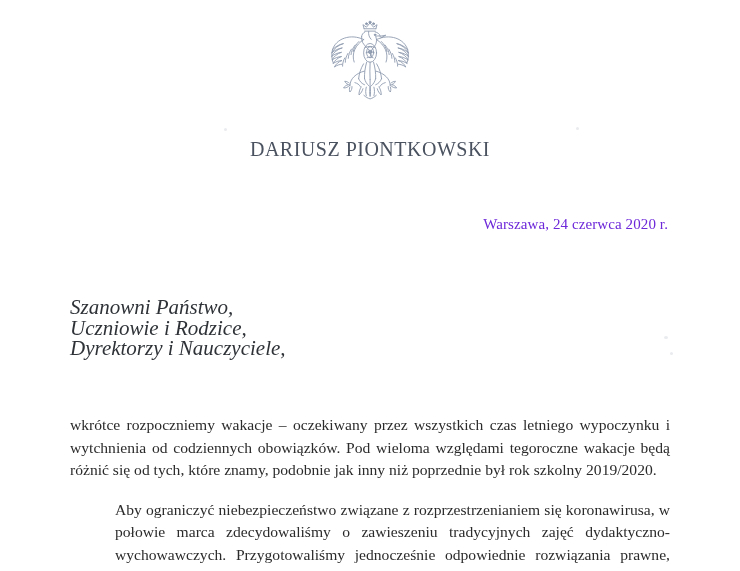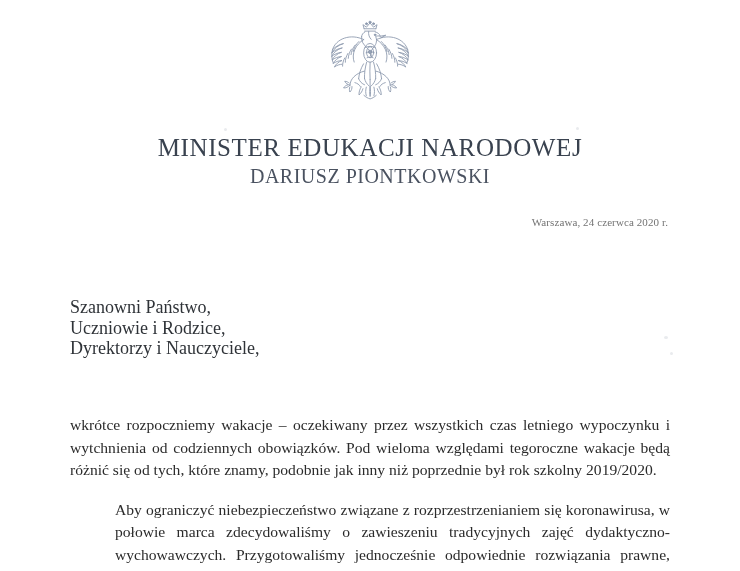--- a/index.html
+++ b/index.html
@@ -60,32 +60,33 @@
     line-height: 1.1;
     margin-top: 4px;
     white-space: nowrap;
   }
 
   
   .date-line {
     position: absolute;
     top: 216px;
     right: 72px;
-    font-size: 11px;
-    color: #737373;
+    font-size: 15px;
+    color: #6d28d9;
     letter-spacing: 0.1px;
     white-space: nowrap;
   }
 
   
   .salutation {
     position: absolute;
     top: 297px;
     left: 70px;
-    font-size: 18px;
+    font-style: italic;
+    font-size: 21px;
     line-height: 20.5px;
     color: #2f3338;
   }
   .salutation div { white-space: nowrap; }
 
   
   .body-block {
     position: absolute;
     top: 414px;
     left: 70px;
@@ -195,21 +196,20 @@
         <path d="M59.2 70.4 c1.6 2.6 2.4 5.4 2.2 8.2 c-2.0 -1.8 -3.4 -4.0 -4.0 -6.4"></path>
         <path d="M46.2 70.6 c-0.8 3.0 -0.8 6.0 0 8.8"></path>
         <path d="M54.0 70.6 c0.8 3.0 0.8 6.0 0 8.8"></path>
         <path d="M50.1 70.2 c-0.6 3.4 -0.6 6.8 0 10.0 c0.6 -3.2 0.6 -6.6 0 -10.0"></path>
         <path d="M43.8 79.0 c2.0 1.8 4.0 3.0 6.3 3.6 c2.3 -0.6 4.3 -1.8 6.3 -3.6"></path>
       </g>
     </svg>
   </div>
 
   <div class="header-block">
-    <div class="title-main">MINISTER EDUKACJI NARODOWEJ</div>
     <div class="title-sub">DARIUSZ PIONTKOWSKI</div>
   </div>
 
   <div class="date-line">Warszawa, 24 czerwca 2020 r.</div>
 
   <div class="salutation">
     <div>Szanowni Państwo,</div>
     <div>Uczniowie i Rodzice,</div>
     <div>Dyrektorzy i Nauczyciele,</div>
   </div>

